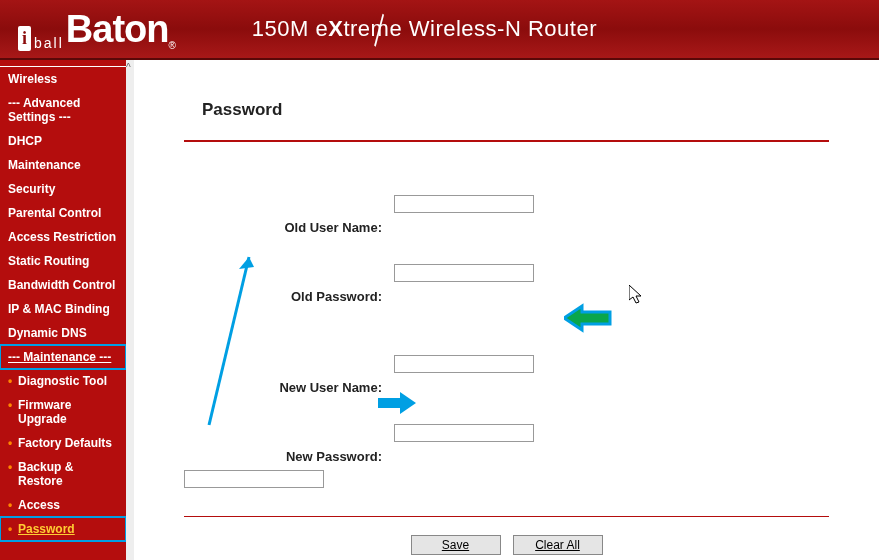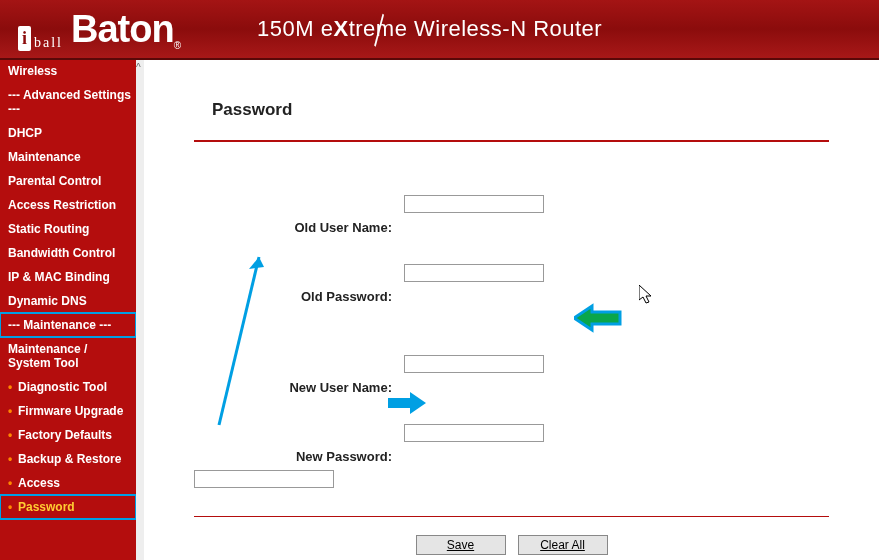--- a/index.html
+++ b/index.html
@@ -1,35 +1,35 @@
 <!DOCTYPE html>
 <html><head>
 <meta charset="utf-8">
 <style>
 * { box-sizing: border-box; margin: 0; padding: 0; }
 body { font-family: Arial, sans-serif; font-size: 12px; width: 879px; height: 560px; overflow: hidden; background: #fff; }
 .header { height: 60px; background: linear-gradient(to bottom, #a41414, #8b0c0c, #a81818); display: flex; align-items: center; padding-left: 18px; border-bottom: 2px solid #5a0808; position: relative; }
 .logo-block { display: flex; align-items: flex-end; }
 .logo-i { background: #fff; color: #8b0c0c; font-family: Georgia, serif; font-size: 18px; font-weight: bold; padding: 2px 4px; border-radius: 2px; margin-right: 3px; }
-.logo-ball { color: #fff; font-family: Liberation Serif, serif; font-size: 14px; letter-spacing: 2px; margin-right: 8px; }
+.logo-ball { color: #fff; font-family: Liberation Sans, sans-serif; font-size: 14px; letter-spacing: 2px; margin-right: 2px; }
 .logo-baton { color: #fff; font-family: Arial, sans-serif; font-weight: bold; font-size: 38px; letter-spacing: -1px; text-align: right; }
 .logo-reg { color: #fff; font-size: 10px; vertical-align: top; }
 .header-title { color: #fff; font-size: 22px; font-weight: normal; margin-left: 76px; letter-spacing: 0.5px; font-family: "Arial Narrow", Arial, sans-serif; }
 .header-title b { font-weight: bold; }
 .slash { position: absolute; left: 372px; top: 2px; font-size: 50px; color: #fff; transform: scaleX(0.4) rotate(18deg); font-family: Arial; pointer-events: none; }
 .layout { display: flex; height: 500px; }
-.sidebar { width: 136px; background: #b40d0d; color: #fff; font-size: 12px; overflow: hidden; }
+.sidebar { width: 126px; background: #b40d0d; color: #fff; padding-top: 8px; font-size: 12px; overflow: hidden; }
 .sidebar-gutter { width: 8px; background: #eee; position: relative; }
 .scroll-arrow { color: #666; font-size: 10px; position: absolute; top: 2px; left: 0; }
 .content { flex: 1; padding: 40px 50px 0 50px; position: relative; }
 .nav-item { padding: 5px 5px 5px 8px; color: #fff; font-weight: bold; cursor: pointer; }
 .nav-sub { padding: 5px 5px 5px 18px; color: #fff; font-weight: bold; cursor: pointer; position: relative; }
 .nav-sub::before { content: "•"; color: #ff8800; position: absolute; left: 8px; }
 .nav-active { color: #ffcc33; }
-.nav-highlight { outline: 2px solid #009fe3; outline-offset: -1px; }
+.nav-highlight { outline: 2px solid #009fe3; outline-offset: -1px; text-decoration: underline; }
 .nav-cut { border-top: 1px solid #fff; margin-top: -2px; }
 h2.page-title { font-size: 17px; font-weight: bold; color: #222; margin-bottom: 20px; margin-left: 18px; }
 .hr-red { border: none; border-top: 2px solid #b40d0d; margin-bottom: 30px; }
 .hr-thin { border: none; border-top: 1px solid #b40d0d; margin: 28px 0 18px 0; }
 .form-row { display: flex; align-items: center; margin-bottom: 6px; }
 .form-label { width: 210px; text-align: right; font-weight: bold; font-size: 13px; color: #222; padding-right: 12px; margin-top: 48px; }
 .form-input { width: 140px; height: 18px; border: 1px solid #999; background: #fff; }
 .form-gap { height: 22px; }
 .button-row { display: flex; justify-content: center; gap: 12px; }
 .btn { width: 90px; height: 20px; border: 1px solid #888; background: #e5e5e5; font-size: 12px; cursor: pointer; text-decoration: underline; color: #000; }
@@ -53,28 +53,28 @@
   </div>
   <span class="slash">/</span>
 </div>
 
 <div class="layout">
   <div class="sidebar" id="sidebar">
       <div class="nav-item nav-cut">Wireless</div>
       <div class="nav-item">--- Advanced Settings ---</div>
       <div class="nav-item">DHCP</div>
       <div class="nav-item">Maintenance</div>
+      <div class="nav-item">Security</div>
       <div class="nav-item">Parental Control</div>
       <div class="nav-item">Access Restriction</div>
       <div class="nav-item">Static Routing</div>
       <div class="nav-item">Bandwidth Control</div>
       <div class="nav-item">IP &amp; MAC Binding</div>
       <div class="nav-item">Dynamic DNS</div>
       <div class="nav-item nav-highlight">--- Maintenance ---</div>
-      <div class="nav-item">Maintenance / System Tool</div>
       <div class="nav-sub">Diagnostic Tool</div>
       <div class="nav-sub">Firmware Upgrade</div>
       <div class="nav-sub">Factory Defaults</div>
       <div class="nav-sub">Backup &amp; Restore</div>
       <div class="nav-sub">Access</div>
       <div class="nav-sub nav-active nav-highlight">Password</div>
     </div>
   <div class="sidebar-gutter">
     <span class="scroll-arrow">^</span>
   </div>

